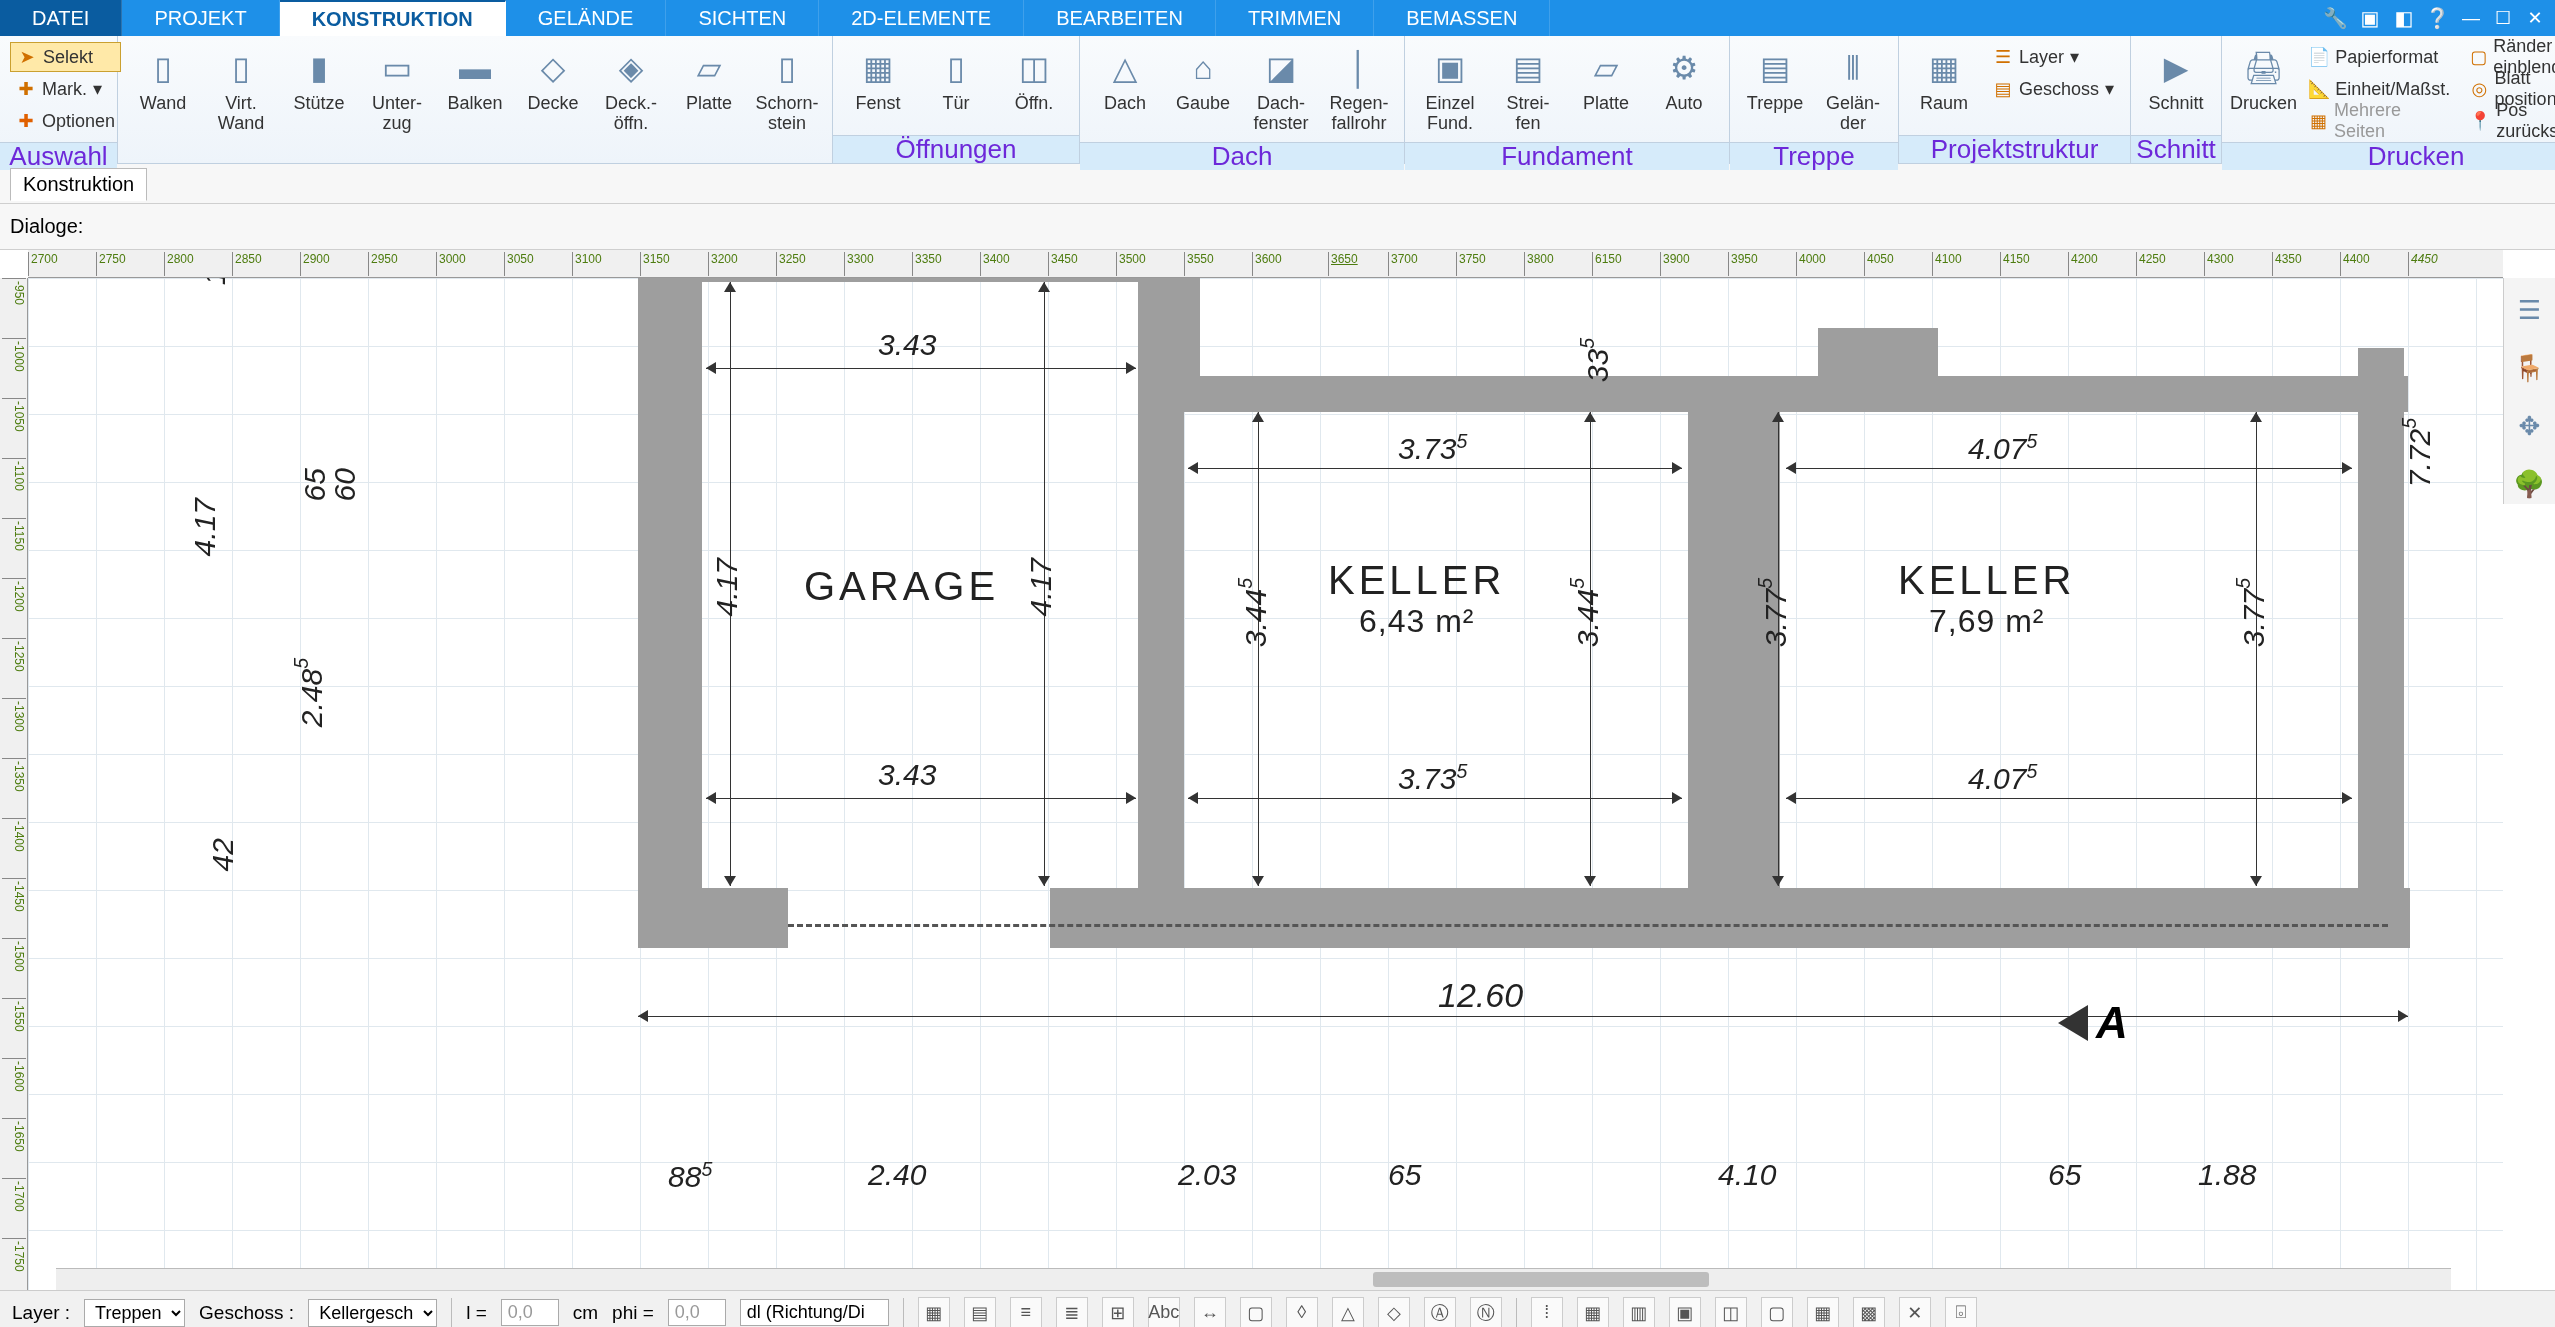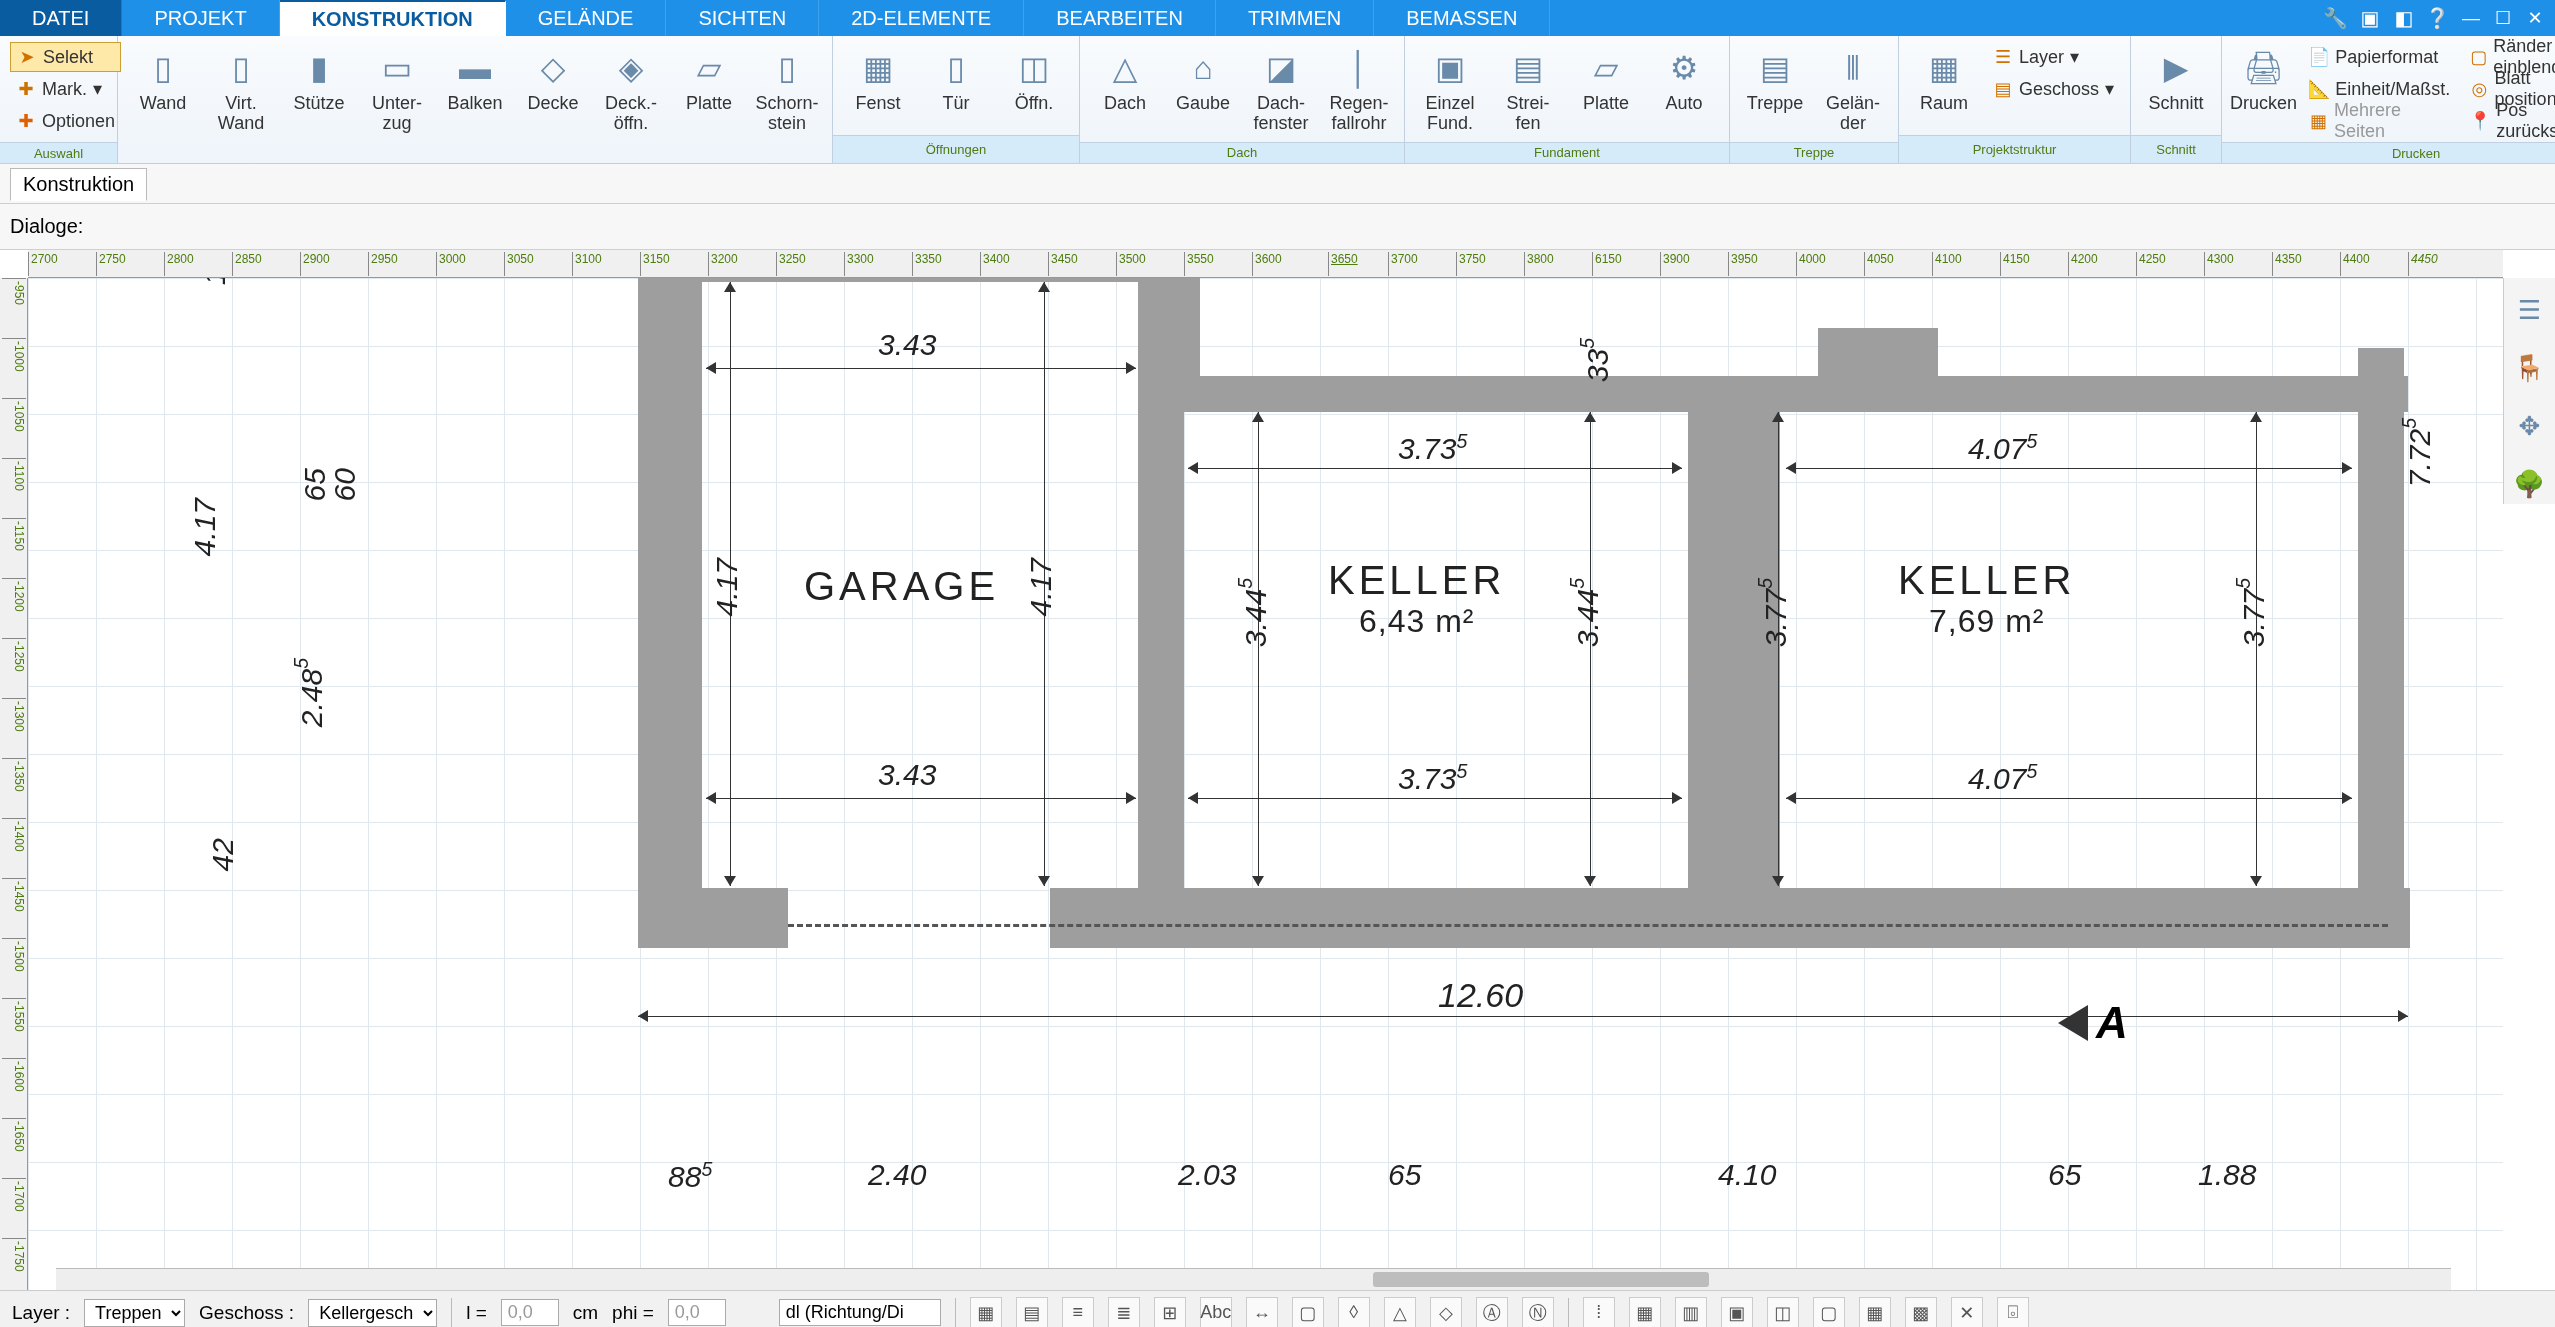--- a/index.html
+++ b/index.html
@@ -12,21 +12,21 @@
 .menubar .tab.active { background: #fff; color: #0a5ca0; font-weight: 600; border-top: 2px solid #0a5ca0; }
 .menubar .spacer { flex: 1; }
 .menubar .win-btns { display: flex; align-items: center; gap: 4px; padding-right: 6px; }
 .menubar .win-btn { width: 28px; height: 28px; display: flex; align-items: center; justify-content: center; cursor: pointer; font-size: 18px; }
 .menubar .icon-btn { width: 30px; height: 30px; display:flex; align-items:center; justify-content:center; }
 
 
 .ribbon { display: flex; height: 128px; background: linear-gradient(#f9fbfd,#eef4fa); border-bottom: 1px solid #c0d0e0; }
 .ribbon-group { border-right: 1px solid #c0d0e0; display: flex; flex-direction: column; }
 .ribbon-group-body { flex: 1; display: flex; align-items: flex-start; padding: 4px 6px; }
-.ribbon-group-label { height: 28px; background: #d6ebfa; color: #4d7c0f; font-size: 13px; display: flex; align-items: center; justify-content: center; border-top: 1px solid #c0d0e0; }
+.ribbon-group-label { height: 28px; background: #d6ebfa; color: #6d28d9; font-size: 26px; display: flex; align-items: center; justify-content: center; border-top: 1px solid #c0d0e0; }
 
 .vtool { display: flex; flex-direction: column; align-items: center; justify-content: flex-start; width: 78px; padding: 4px 2px; cursor: pointer; text-align: center; }
 .vtool .ico { width: 48px; height: 48px; display: flex; align-items: center; justify-content: center; font-size: 32px; color: #6a8aaa; }
 .vtool .lbl { font-size: 18px; color: #333; line-height: 1.1; margin-top: 2px; white-space: pre-line; }
 
 .mini-stack { display: flex; flex-direction: column; gap: 2px; padding: 2px 4px; }
 .mini-btn { display: flex; align-items: center; gap: 6px; padding: 2px 6px; cursor: pointer; font-size: 18px; color: #333; height: 30px; }
 .mini-btn .ico { width: 20px; height: 20px; display:inline-flex; align-items:center; justify-content:center; color:#d07000; }
 
 
@@ -488,21 +488,21 @@
   <span>Layer :</span>
   <select><option class="red">Treppen</option></select>
   <span>Geschoss :</span>
   <select><option>Kellergesch</option></select>
   <div class="sep"></div>
   <span>l =</span>
   <input type="text" style="width: 58px; color: rgb(153, 153, 153);" value="0,0">
   <span>cm</span>
   <span>phi =</span>
   <input type="text" style="width: 58px; color: rgb(153, 153, 153);" value="0,0">
-  <input type="text" style="width: 162px; margin-left: 39px;" value="dl (Richtung/Di">
+  <input type="text" style="width: 149px;" value="dl (Richtung/Di">
   <div class="sep"></div>
   <div class="icobtn">▦</div>
   <div class="icobtn">▤</div>
   <div class="icobtn">≡</div>
   <div class="icobtn">≣</div>
   <div class="icobtn">⊞</div>
   <div class="icobtn">Abc</div>
   <div class="icobtn">↔</div>
   <div class="icobtn">▢</div>
   <div class="icobtn">◊</div>

